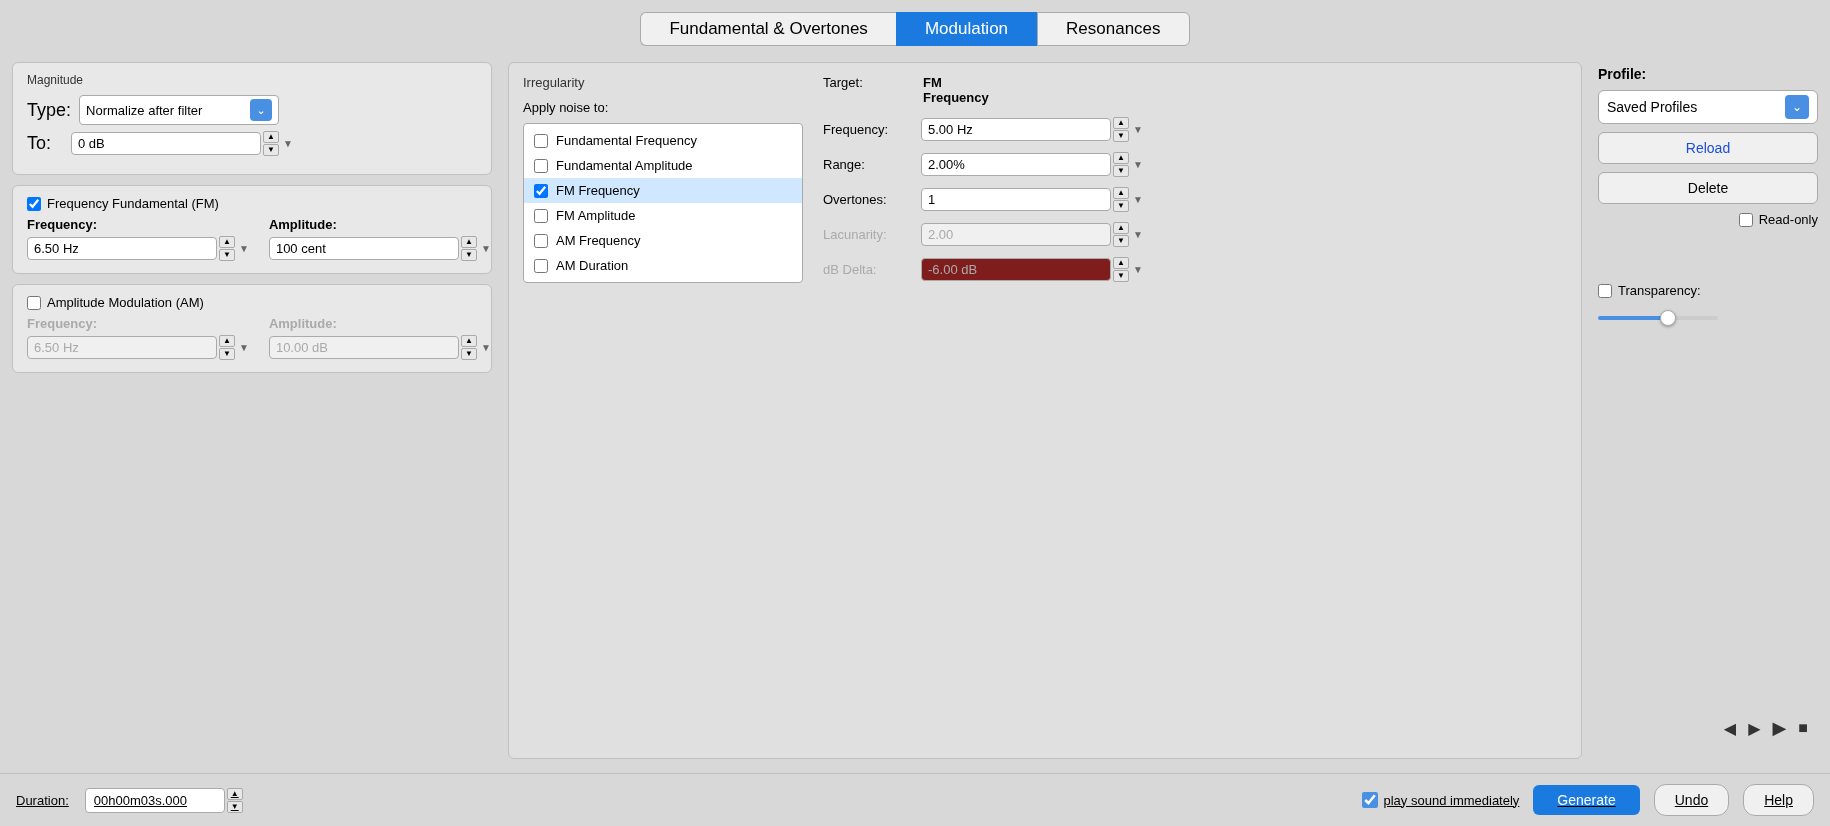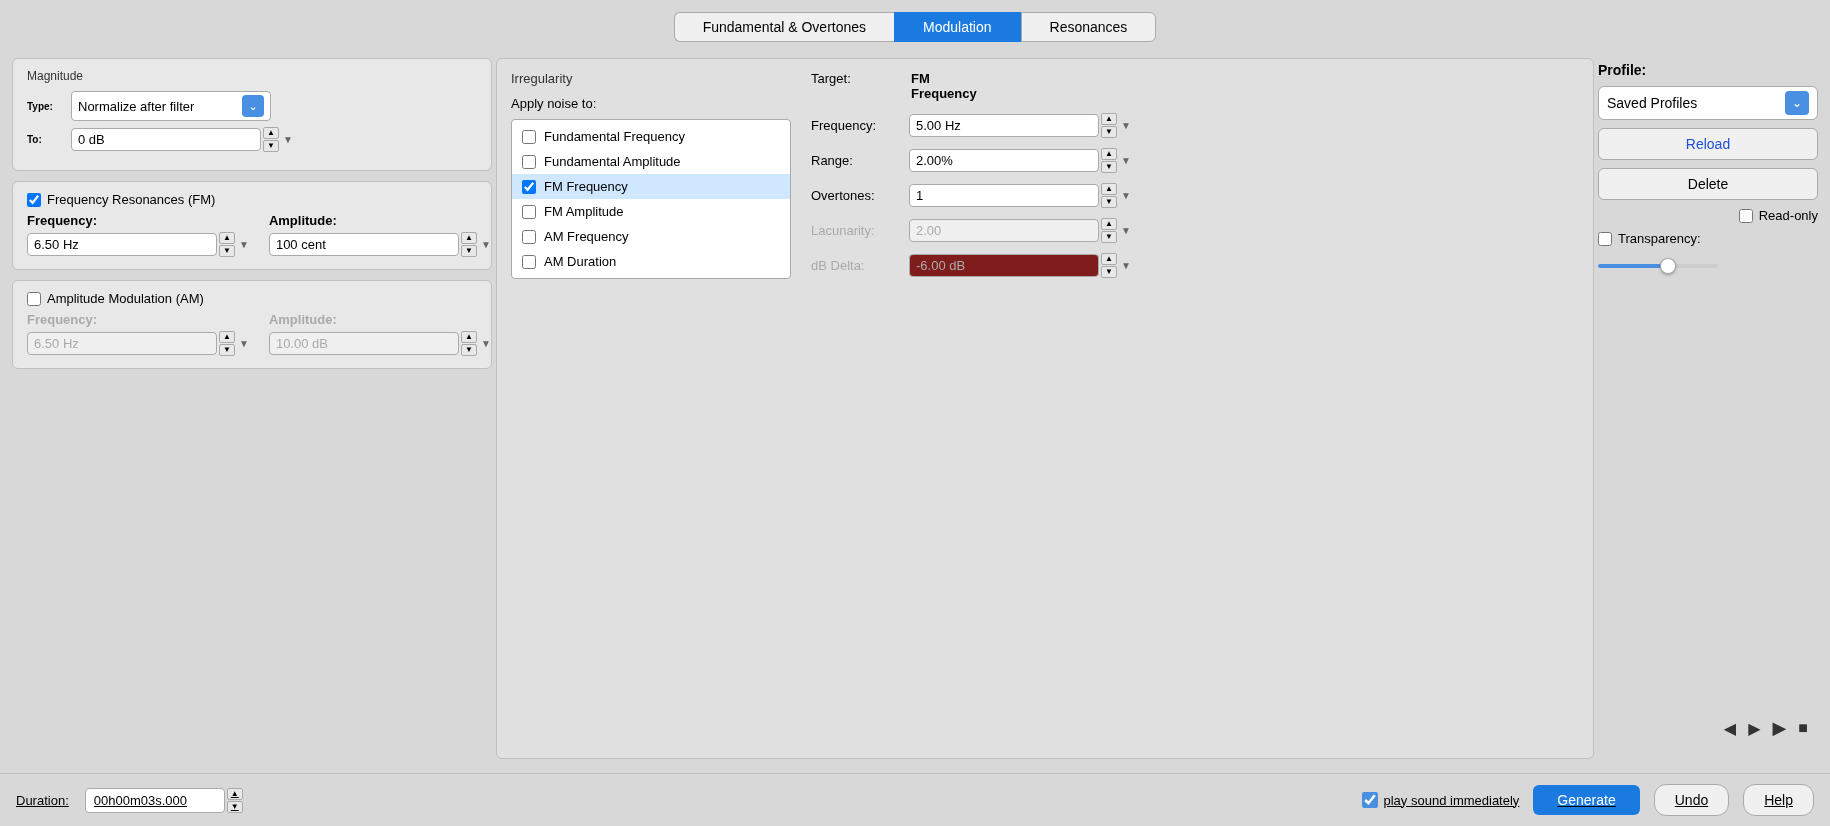--- a/index.html
+++ b/index.html
@@ -21,38 +21,38 @@
       justify-content: center;
       align-items: center;
       padding: 12px 0 8px 0;
       gap: 0;
     }
     .tab-btn {
       padding: 6px 28px;
       border: 1px solid #aaa;
       background: #f0f0f0;
       cursor: pointer;
-      font-size: 14px;
+      font-size: 17px;
       color: #000;
     }
     .tab-btn:first-child { border-radius: 6px 0 0 6px; border-right: none; }
     .tab-btn:last-child { border-radius: 0 6px 6px 0; border-left: none; }
     .tab-btn.active {
       background: #1a7adf;
       color: #fff;
       border-color: #1a7adf;
     }
     .tab-btn:not(:first-child):not(.active) { border-left: 1px solid #aaa; }
 
     
     .main-area {
       display: flex;
       flex: 1;
       padding: 8px 12px 14px 12px;
-      gap: 4px;
+      gap: 16px;
     }
 
     
     .left-panel {
       width: 480px;
       display: flex;
       flex-direction: column;
       gap: 10px;
     }
 
@@ -69,22 +69,22 @@
       margin-bottom: 8px;
     }
 
     .form-row {
       display: flex;
       align-items: center;
       gap: 8px;
       margin-bottom: 6px;
     }
     .form-label {
-      font-weight: bold;
-      font-size: 10px;
+      font-weight: normal;
+      font-size: 18px;
       min-width: 36px;
     }
 
     
     .styled-select {
       display: flex;
       align-items: center;
       background: #fff;
       border: 1px solid #aaa;
       border-radius: 4px;
@@ -311,20 +311,21 @@
       width: 14px;
       height: 14px;
     }
 
     
     .transparency-row {
       display: flex;
       align-items: center;
       gap: 6px;
       font-size: 13px;
+      margin-top: 48px;
     }
     .transparency-slider {
       -webkit-appearance: none;
       width: 120px;
       height: 4px;
       border-radius: 2px;
       background: linear-gradient(to right, #4a90e2 60%, #ccc 60%);
       outline: none;
     }
     .transparency-slider::-webkit-slider-thumb {
@@ -446,21 +447,21 @@
           </div>
           <span class="dropdown-arrow">▼</span>
         </div>
       </div>
     </div>
 
     <div class="section-box">
       <div class="form-row">
         <label class="check-label">
           <input type="checkbox" checked="" style="">
-          <span>Frequency Resonances (FM)</span>
+          <span>Frequency Fundamental (FM)</span>
         </label>
       </div>
       <div class="modulation-sub">
         <div class="sub-col">
           <span class="sub-label">Frequency:</span>
           <div class="spin-group">
             <input class="spin-input" type="text" value="6.50 Hz" style="">
             <div class="spin-btn-group">
               <div class="spin-btn">▲</div>
               <div class="spin-btn">▼</div>

